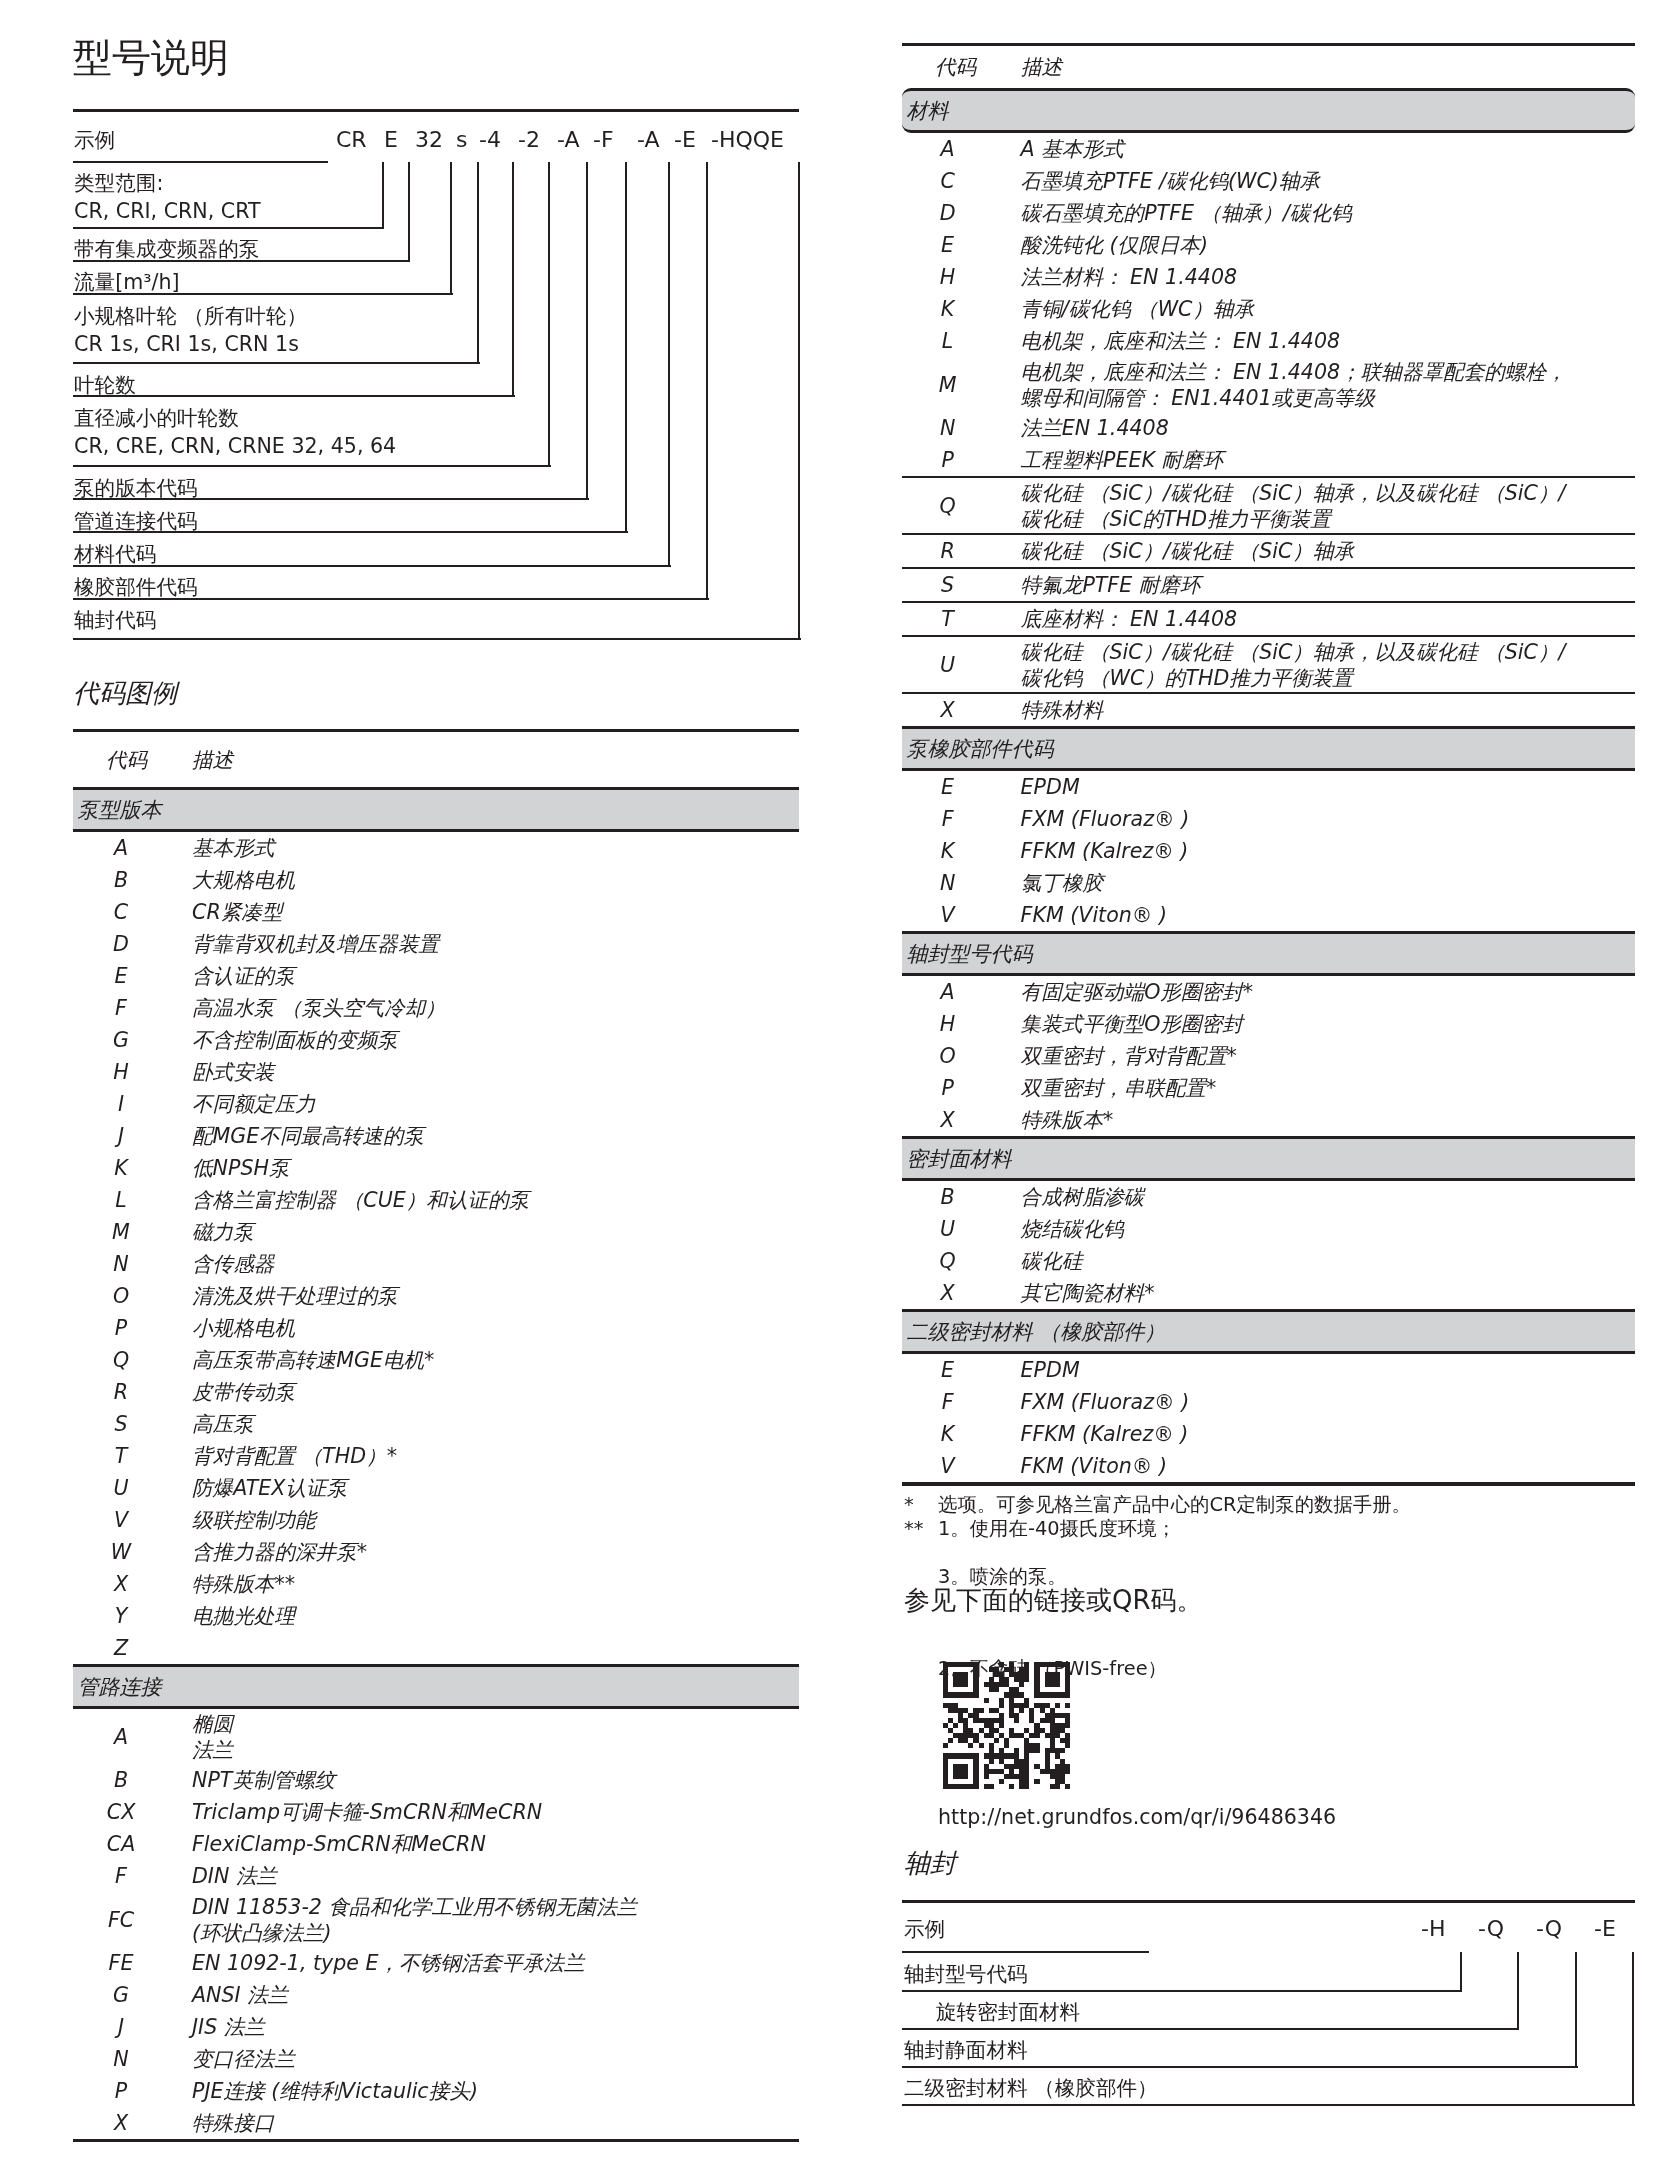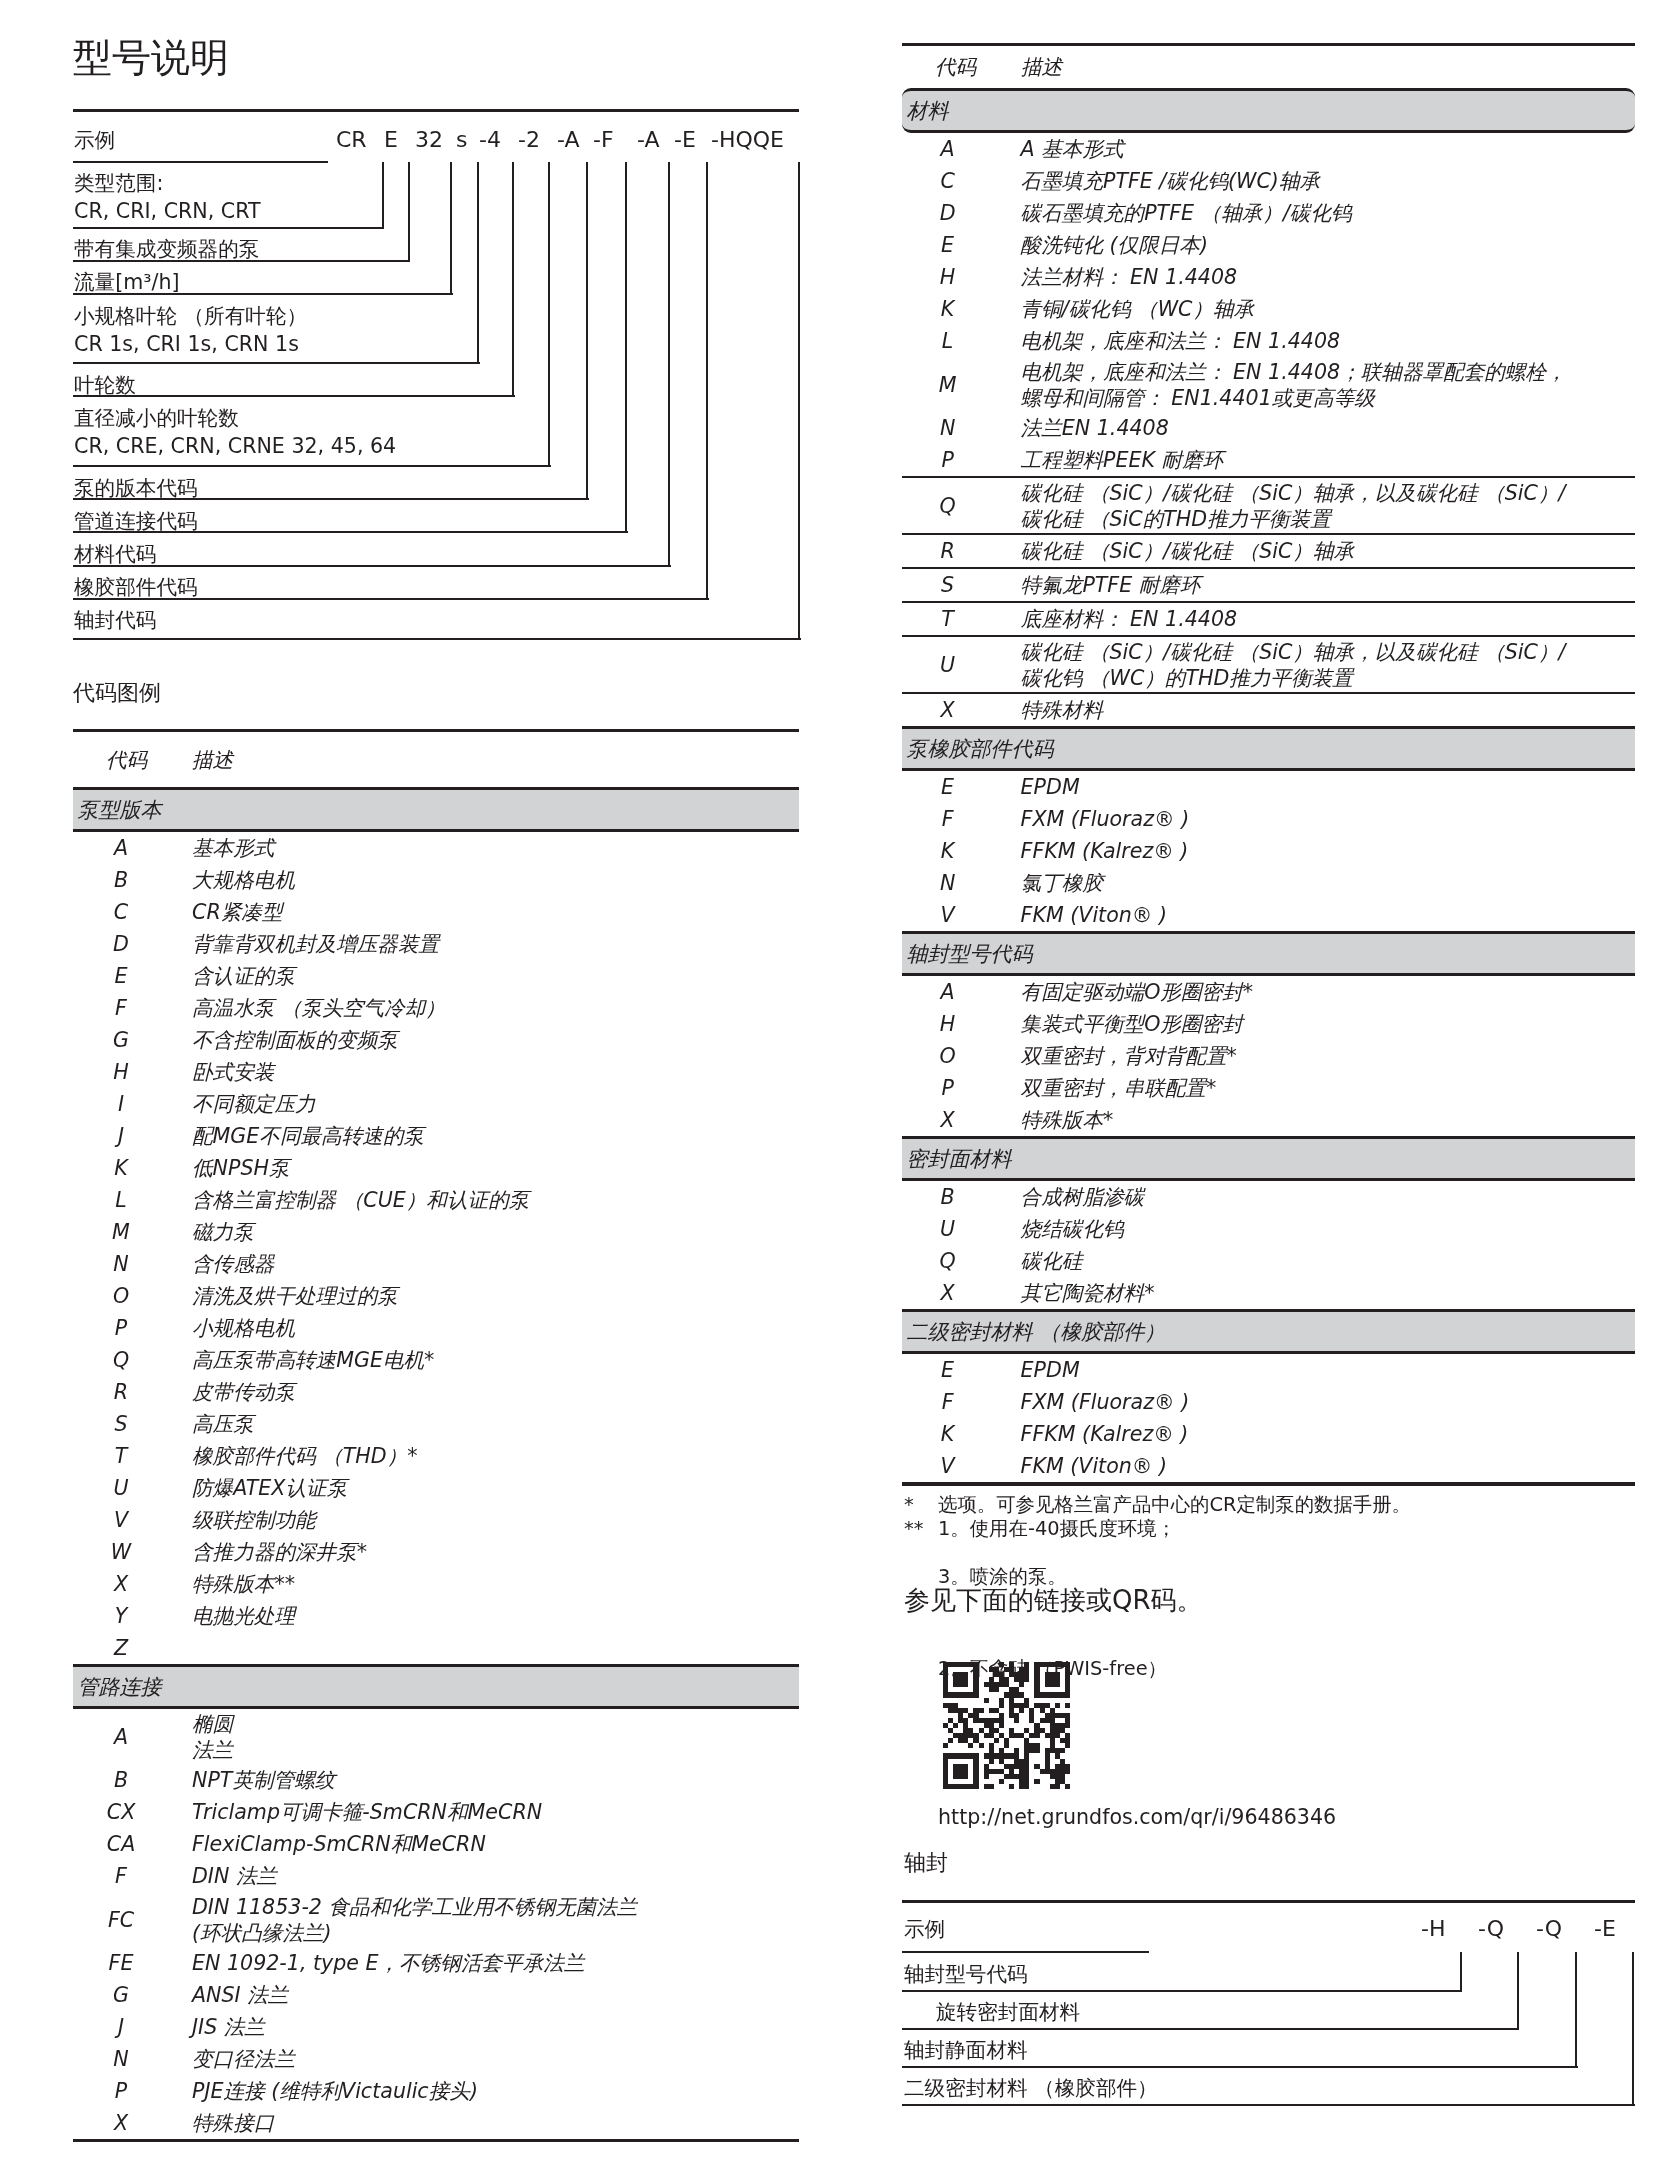--- a/index.html
+++ b/index.html
@@ -1,20 +1,20 @@
 <!DOCTYPE html>
 <html style="font-size:9.2px"><head>
 <meta charset="utf-8">
 <style>
   html, body { margin:0; padding:0; background:#ffffff; }
   body { width:1676px; height:2183px; position:relative; overflow:hidden;
          font-family:"DejaVu Sans","Liberation Sans",sans-serif; color:#231f20; }
   .abs { position:absolute; }
   .h1 { font-size:39px; line-height:46px; font-weight:normal; }
-  .h2 { font-size:22px; line-height:34px; }
+  .h2 { font-size:26px; line-height:34px;font-style:italic; }
   .rule-thick { position:absolute; height:3.4px; background:#231f20; }
   .rule { position:absolute; height:2.9px; background:#231f20; }
   .vline { position:absolute; width:2.3px; background:#231f20; }
   .lbl { position:absolute; font-size:20.6px; line-height:26px; white-space:nowrap; }
   .code-str { position:absolute; font-size:22px; line-height:26px; white-space:nowrap; }
 
   
   .tbl { position:absolute;font-style:italic; }
   .tbl .hdr { height:55px; border-top:3.4px solid #231f20; display:flex; align-items:center; font-size:20.6px; }
   .tbl .hdr .c { width:119px; padding-left:33px; box-sizing:border-box; }
@@ -195,21 +195,21 @@
       <div class="row">
         <span class="c" style="padding-left: 23px; width: 50px; padding-right: 46px;">R</span>
         <span class="d">皮带传动泵</span>
       </div>
       <div class="row">
         <span class="c" style="padding-left: 23px; width: 50px; padding-right: 46px;">S</span>
         <span class="d">高压泵</span>
       </div>
       <div class="row">
         <span class="c" style="padding-left: 23px; width: 50px; padding-right: 46px;">T</span>
-        <span class="d">橡胶部件代码 （THD）*</span>
+        <span class="d">背对背配置 （THD）*</span>
       </div>
       <div class="row">
         <span class="c" style="padding-left: 23px; width: 50px; padding-right: 46px;">U</span>
         <span class="d">防爆ATEX认证泵</span>
       </div>
       <div class="row">
         <span class="c" style="padding-left: 23px; width: 50px; padding-right: 46px;">V</span>
         <span class="d">级联控制功能</span>
       </div>
       <div class="row">

